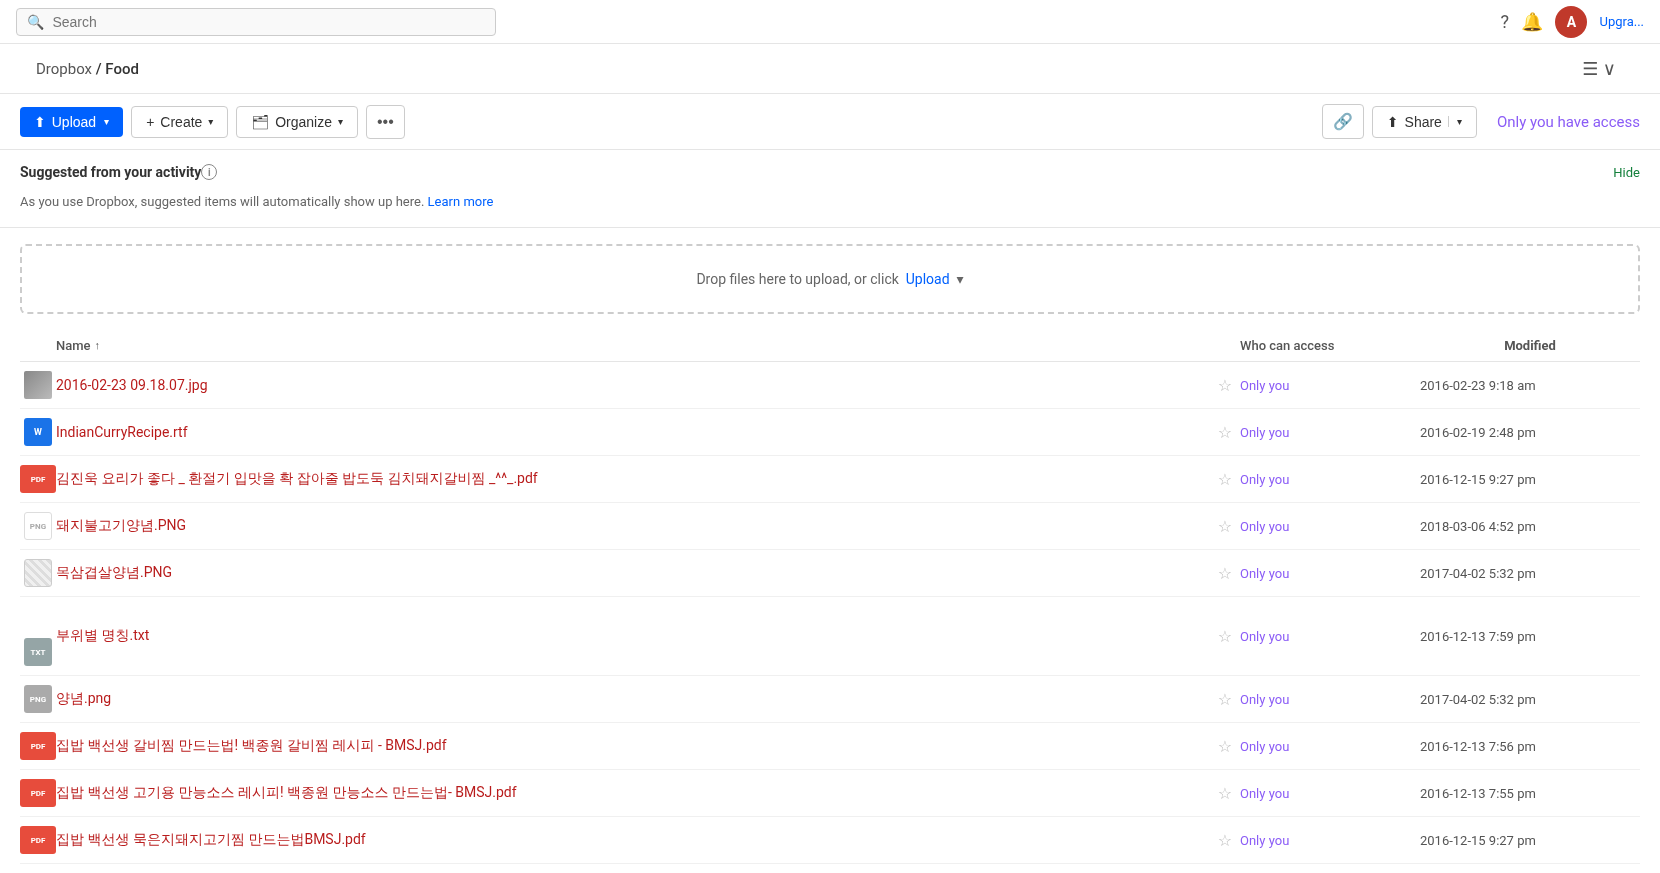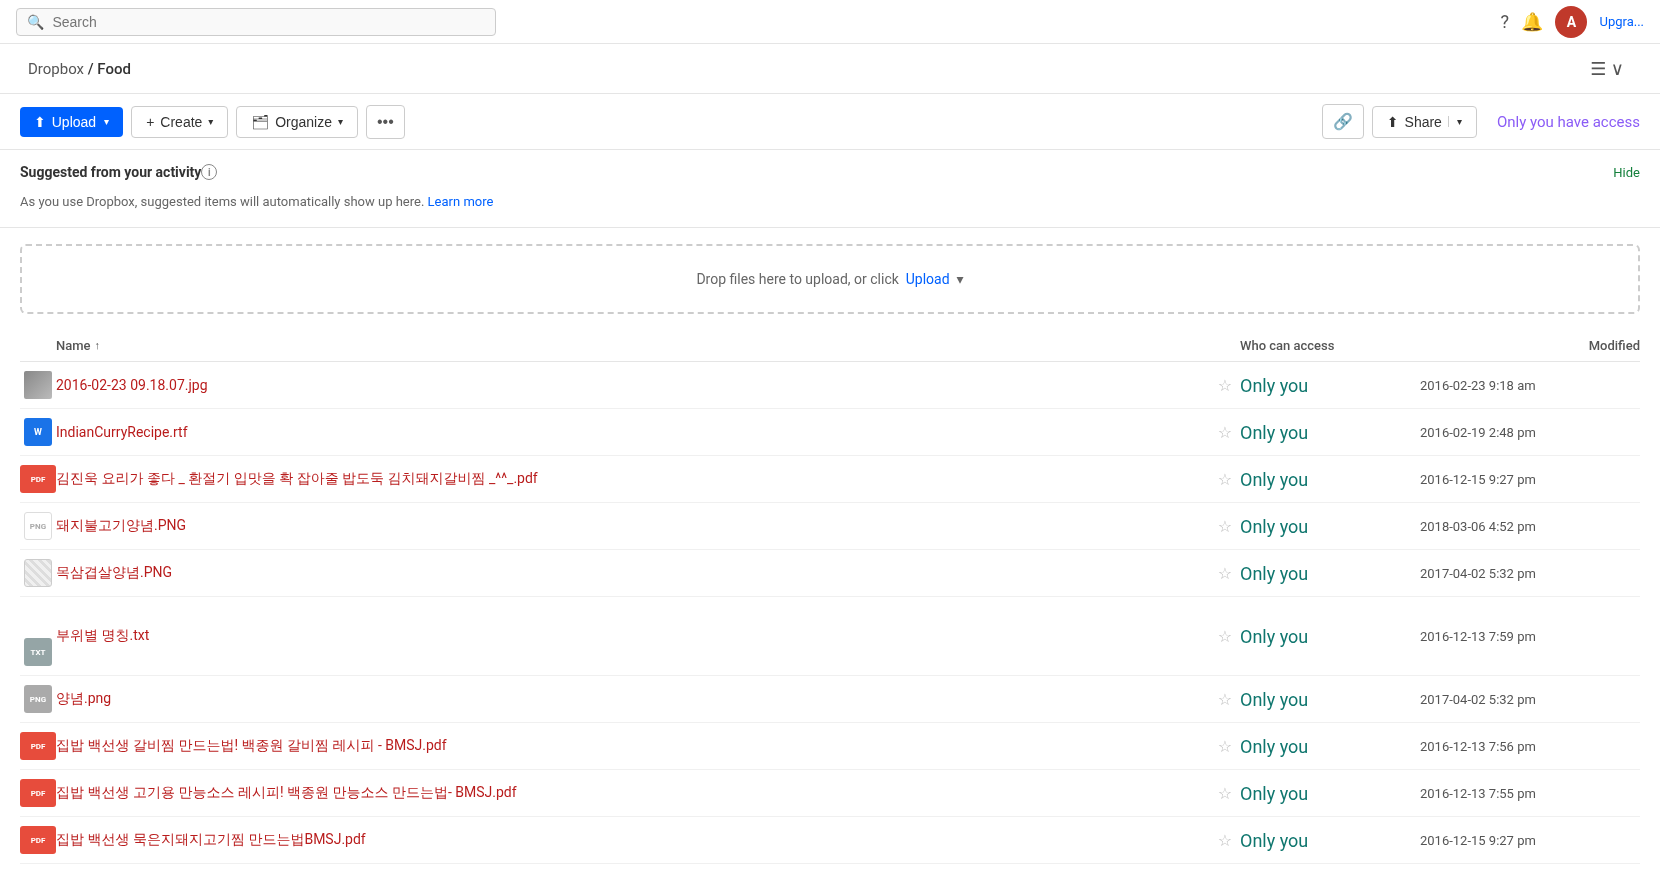--- a/index.html
+++ b/index.html
@@ -22,21 +22,21 @@
       font-size: 14px; color: #333; width: 100%;
     }
     .top-bar-right { display: flex; align-items: center; gap: 12px; }
     .top-bar-icon { cursor: pointer; color: #555; font-size: 18px; }
     .avatar { width: 32px; height: 32px; border-radius: 50%; background: #c0392b; display: flex; align-items: center; justify-content: center; color: white; font-size: 14px; font-weight: bold; cursor: pointer; }
     .upgrade-link { color: #0061fe; font-size: 13px; cursor: pointer; }
 
     
     .main-header {
       display: flex; align-items: center; justify-content: space-between;
-      padding: 10px 28px; border-bottom: 1px solid #e5e5e5;
+      padding: 10px 36px; border-bottom: 1px solid #e5e5e5;
     }
     .breadcrumb { font-size: 15px; color: #555; }
     .breadcrumb span { color: #333; font-weight: 500; }
     .breadcrumb a { color: #555; text-decoration: none; }
     .header-right-icons { display: flex; align-items: center; gap: 4px; }
     .view-toggle { color: #555; font-size: 18px; cursor: pointer; padding: 4px 8px; }
 
     
     .toolbar {
       display: flex; align-items: center; justify-content: space-between;
@@ -95,31 +95,31 @@
     
     .file-list { padding: 0 20px; }
     .file-list-header {
       display: flex; align-items: center;
       padding: 8px 0; border-bottom: 1px solid #e5e5e5;
       font-size: 13px; color: #555; font-weight: 500;
     }
     .col-name { flex: 1; display: flex; align-items: center; gap: 4px; cursor: pointer; }
     .col-name .sort-icon { font-size: 11px; }
     .col-access { width: 180px; text-align: left; }
-    .col-modified { width: 220px; text-align: right; }
+    .col-modified { width: 220px; text-align: center; font-weight: bold; }
 
     .file-row {
       display: flex; align-items: center;
       padding: 9px 0; border-bottom: 1px solid #f0f0f0;
       cursor: pointer;
     }
     .file-icon-wrap { width: 36px; display: flex; align-items: center; justify-content: center; flex-shrink: 0; }
     .file-name-col { flex: 1; font-size: 14px; color: #b91c1c; padding-right: 12px; white-space: nowrap; overflow: hidden; text-overflow: ellipsis; }
     .file-star { width: 30px; display: flex; align-items: center; justify-content: center; color: #bbb; font-size: 16px; cursor: pointer; flex-shrink: 0; }
-    .file-access { width: 180px; font-size: 18px; color: #0f766e; }
+    .file-access { width: 180px; font-size: 13px; color: #8b5cf6; }
     .file-modified { width: 220px; font-size: 13px; color: #555; }
     .icon-rtf { background: #1a73e8; border-radius: 3px; color: white; font-size: 9px; font-weight: bold; display: flex; align-items: center; justify-content: center; width: 28px; height: 28px; }
     .icon-pdf { background: #e74c3c; border-radius: 3px; color: white; font-size: 9px; font-weight: bold; display: flex; align-items: center; justify-content: center; width: 40px; height: 28px; }
     .icon-png { background: #aaa; border-radius: 3px; color: white; font-size: 9px; font-weight: bold; display: flex; align-items: center; justify-content: center; width: 28px; height: 28px; }
     .icon-txt { background: #95a5a6; border-radius: 3px; color: white; font-size: 9px; font-weight: bold; display: flex; align-items: center; justify-content: center; width: 28px; height: 28px; }
     .icon-img-thumb { width: 28px; height: 28px; background: #888; border-radius: 2px; display: flex; align-items: center; justify-content: center; overflow: hidden; }
     .icon-png-white { background: white; border: 1px solid #ddd; border-radius: 3px; color: #aaa; font-size: 9px; font-weight: bold; display: flex; align-items: center; justify-content: center; width: 28px; height: 28px; }
     .icon-png-striped {
       background: repeating-linear-gradient(45deg, #f0f0f0, #f0f0f0 3px, #ddd 3px, #ddd 6px);
       border: 1px solid #ccc; border-radius: 3px; display: flex; align-items: center; justify-content: center; width: 28px; height: 28px;

